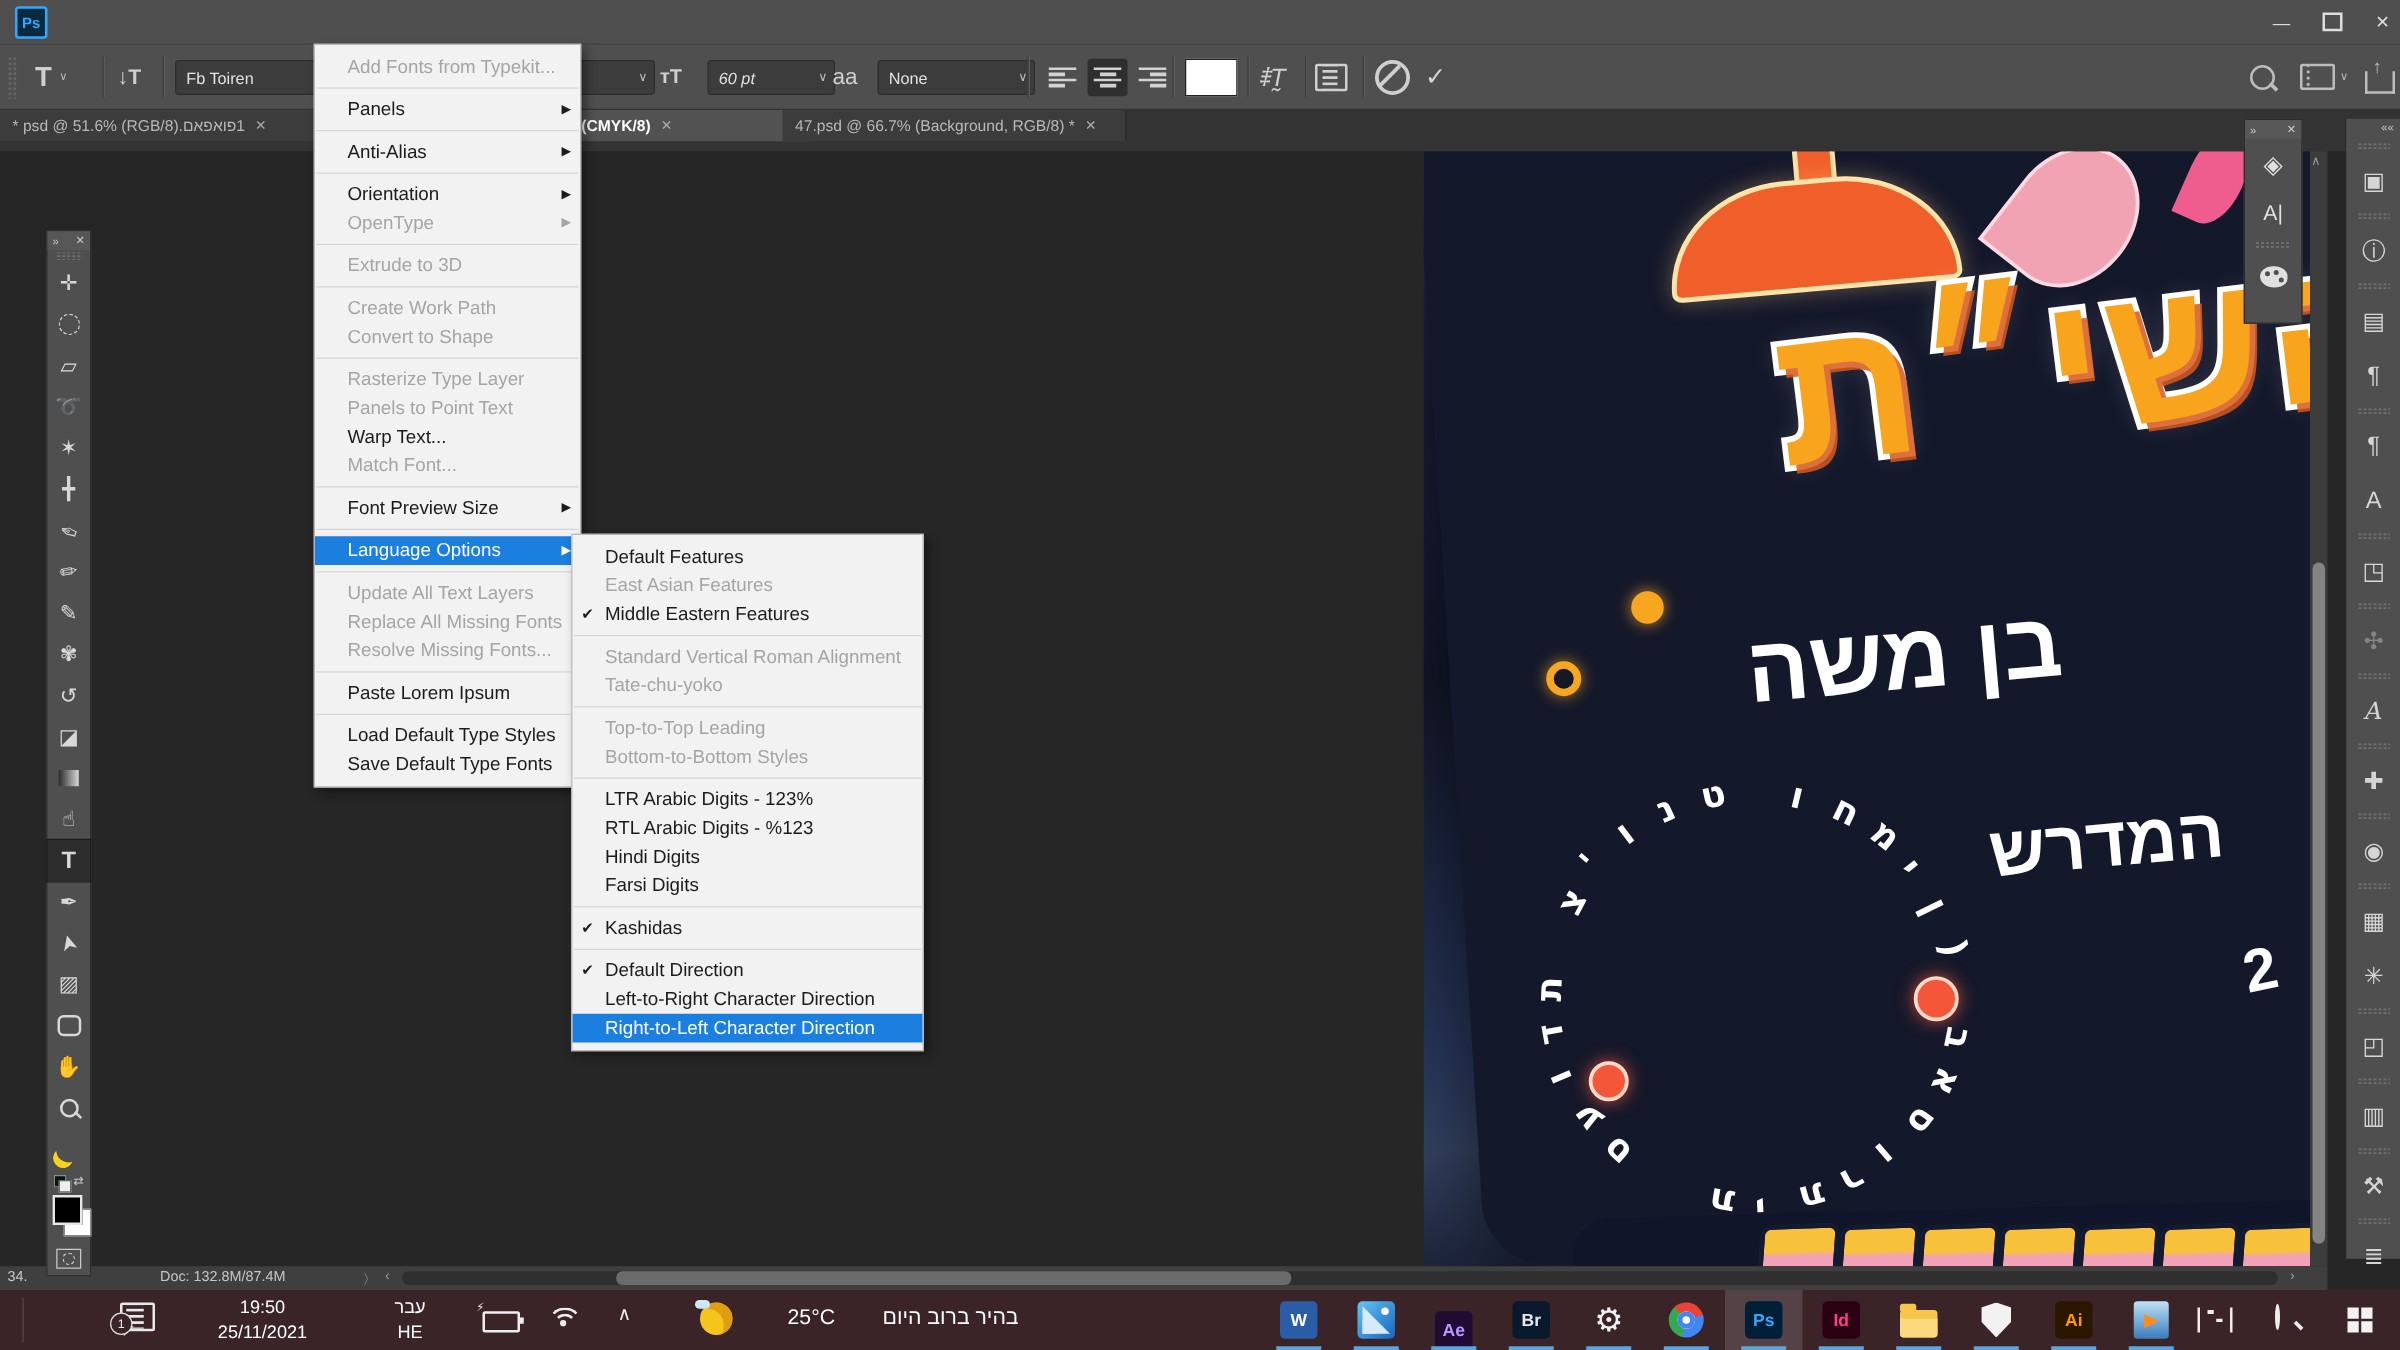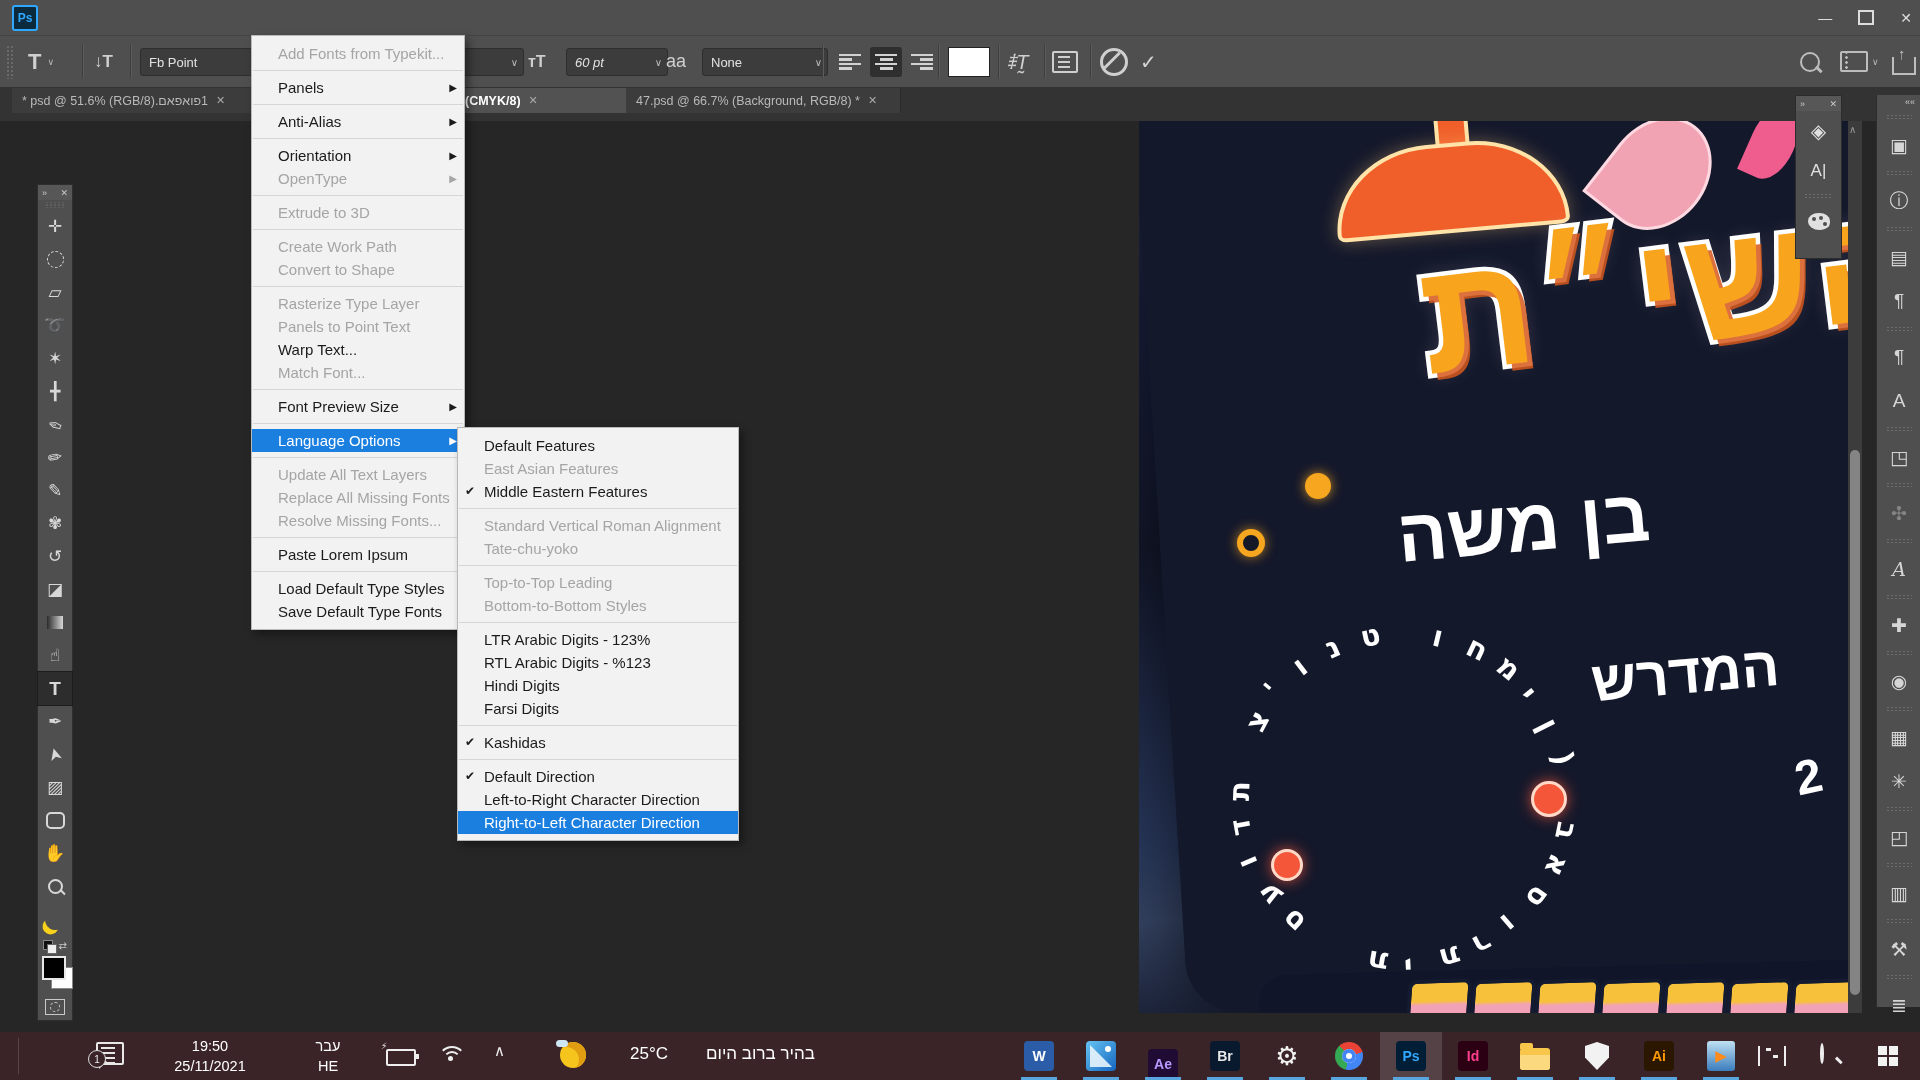--- a/index.html
+++ b/index.html
@@ -204,21 +204,21 @@
         <div class="grip"></div>
       </div>
     <div class="ob" style="left:28px;">
       <span class="icT">T</span>
       <span style="font-size:9px;color:#bbb;margin-left:6px;">∨</span>
     </div>
     <div class="obsep" style="left:82px;"></div>
     <div class="ob" style="left:94px;font-size:17px;color:#cfcfcf;font-weight:bold;">↓T</div>
     <div class="obsep" style="left:130px;"></div>
     <div class="field" style="position:absolute;left:140px;top:12px;width:366px;">
-      <span>Fb Point</span>
+      <span>Fb Toiren</span>
       <span class="ddv">∨</span>
     </div>
     <div class="ob" style="left:528px;font-size:16px;color:#cfcfcf;font-weight:bold;">тT</div>
     <div class="field" style="position:absolute;left:566px;top:12px;width:84px;font-style:italic;">
       <span>60 pt</span>
       <span class="ddv">∨</span>
     </div>
     <div class="ob" style="left:666px;font-size:18px;color:#cfcfcf;">aa</div>
     <div class="field" style="position:absolute;left:702px;top:12px;width:108px;">
       <span>None</span>
@@ -272,21 +272,21 @@
     <div class="ob" style="left:1840px;gap:4px;">
       <span class="wkspc"></span>
       <span style="font-size:9px;color:#bbb;">∨</span>
     </div>
     <div class="ob" style="left:1892px;">
         <span class="shareic"></span>
       </div>
   </div>
 
   <div id="tabbar">
-      <div class="tab" style="left: 12px; width: 260px;">
+      <div class="tab" style="left: 0px; width: 260px;">
         <span dir="auto">1פואפאם.psd @ 51.6% (RGB/8) *</span>
         <span class="tclose">✕</span>
       </div>
       <div class="tab on" style="left: 430px; width: 196px;">
         <span dir="auto">.8% (CMYK/8)</span>
         <span class="tclose">✕</span>
       </div>
       <div class="tab" style="left: 626px; width: 254px;">
         <span dir="auto">47.psd @ 66.7% (Background, RGB/8) *</span>
         <span class="tclose">✕</span>
@@ -346,20 +346,30 @@
         <div class="blob" style="left: 524px;"></div>
         <div class="blob" style="left: 588px;"></div>
         <div class="blob" style="left: 652px;"></div>
       </div>
   </div>
 
   <div id="vscroll">
       <div id="vthumb"></div>
     </div>
   <div id="vup">∧</div>
+  <div id="statusrow">
+    <span class="abs" style="left:6px;top:3px;">34.</span>
+    <span class="abs" style="left:128px;top:3px;">Doc: 132.8M/87.4M</span>
+    <span class="abs" style="left:290px;top:3px;color:#9a9a9a;">〉</span>
+    <span class="abs" style="left:308px;top:2px;color:#9a9a9a;">‹</span>
+    <div id="htrack">
+        <div id="hthumb"></div>
+      </div>
+    <span class="abs" style="left:1832px;top:2px;color:#9a9a9a;">›</span>
+  </div>
 
   <div id="toolbox">
     <div id="tbhead">
       <span>»</span>
       <span>✕</span>
     </div>
     <div id="tbgrip"></div>
     <div id="tools">
         <div class="tool">
           <span class="tg">✛</span>

